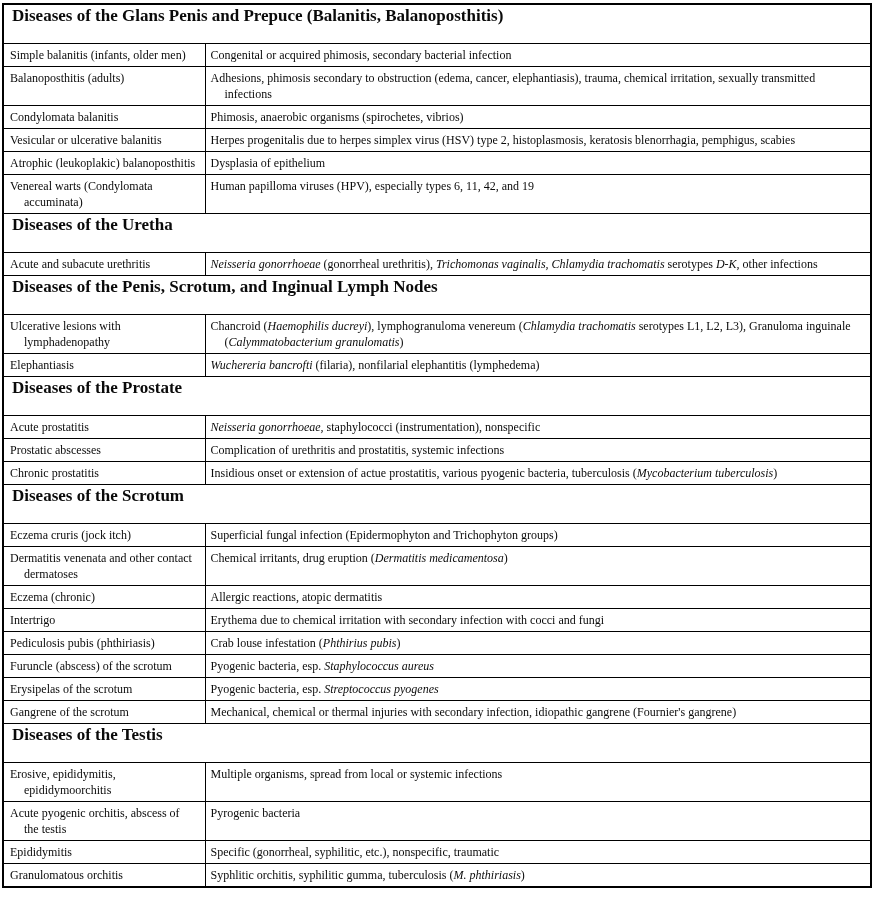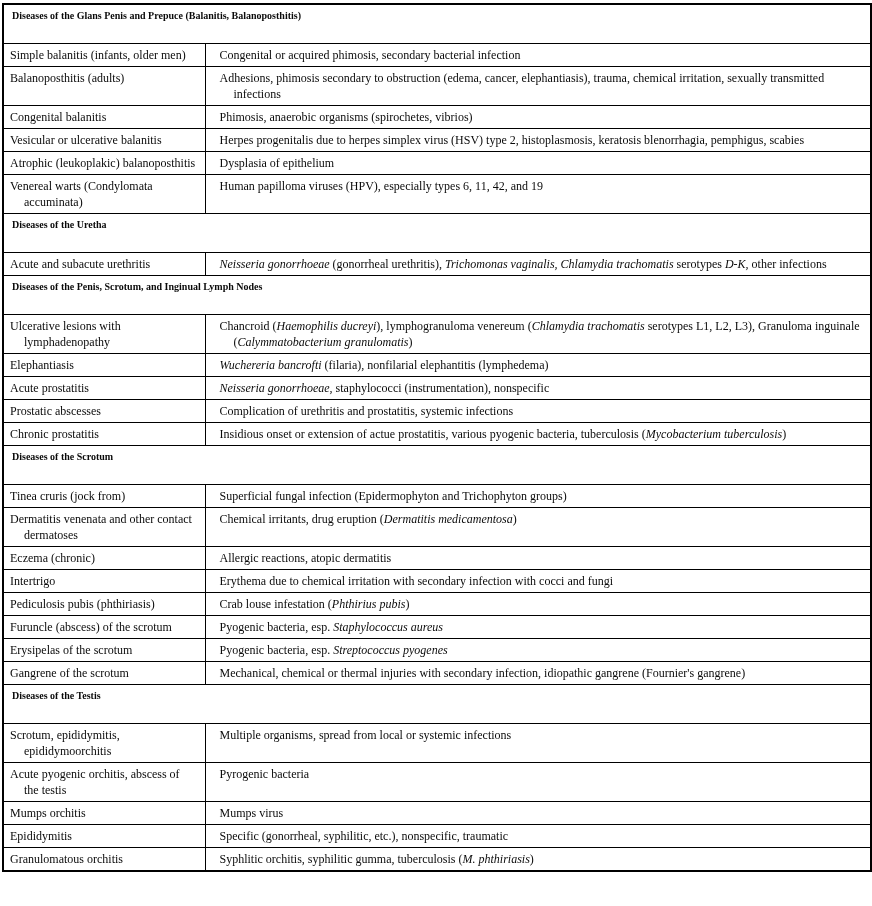--- a/index.html
+++ b/index.html
@@ -31,26 +31,26 @@
     font-size: 12px;
     line-height: 16px;
     white-space: pre-wrap;
     overflow-wrap: break-word;
   }
   td.disease-cell {
     padding: 3px 3px 3px 20px;
     text-indent: -14px;
   }
   td.cause-cell {
-    padding: 3px 4px 3px 28px;
+    padding: 3px 4px 3px 19px;
     text-indent: -14px;
   }
   td.section-header {
     font-weight: bold;
-    font-size: 10px;
+    font-size: 17px;
     padding: 3px 4px 19px 8px;
     text-indent: 0;
   }
   i.species { font-style: italic; font-family: Liberation Serif, serif; }
 </style>
 </head>
 <body>
 
 <div class="page">
   <table class="diseases">
@@ -65,21 +65,21 @@
         <tr>
           <td class="disease-cell">Simple balanitis (infants, older men)</td>
           <td class="cause-cell">Congenital or acquired phimosis, secondary bacterial infection</td>
         </tr>
         <tr>
           <td class="disease-cell">Balanoposthitis (adults)</td>
           <td class="cause-cell">Adhesions, phimosis secondary to obstruction (edema, cancer, elephantiasis), trauma, chemical irritation, sexually transmitted
 infections</td>
         </tr>
         <tr>
-          <td class="disease-cell">Congenital balanitis</td>
+          <td class="disease-cell">Condylomata balanitis</td>
           <td class="cause-cell">Phimosis, anaerobic organisms (spirochetes, vibrios)</td>
         </tr>
         <tr>
           <td class="disease-cell">Vesicular or ulcerative balanitis</td>
           <td class="cause-cell">Herpes progenitalis due to herpes simplex virus (HSV) type 2, histoplasmosis, keratosis blenorrhagia, pemphigus, scabies</td>
         </tr>
         <tr>
           <td class="disease-cell">Atrophic (leukoplakic) balanoposthitis</td>
           <td class="cause-cell">Dysplasia of epithelium</td>
         </tr>
@@ -102,36 +102,39 @@
           <td class="disease-cell">Ulcerative lesions with
 lymphadenopathy</td>
           <td class="cause-cell">Chancroid (<i class="species">Haemophilis ducreyi</i>), lymphogranuloma venereum (<i class="species">Chlamydia trachomatis</i> serotypes L1, L2, L3), Granuloma inguinale
 (<i class="species">Calymmatobacterium granulomatis</i>)</td>
         </tr>
         <tr>
           <td class="disease-cell">Elephantiasis</td>
           <td class="cause-cell"><i class="species">Wuchereria bancrofti</i> (filaria), nonfilarial elephantitis (lymphedema)</td>
         </tr>
         <tr>
+          <td colspan="2" class="section-header">Diseases of the Prostate</td>
+        </tr>
+        <tr>
           <td class="disease-cell">Acute prostatitis</td>
           <td class="cause-cell"><i class="species">Neisseria gonorrhoeae,</i> staphylococci (instrumentation), nonspecific</td>
         </tr>
         <tr>
           <td class="disease-cell">Prostatic abscesses</td>
           <td class="cause-cell">Complication of urethritis and prostatitis, systemic infections</td>
         </tr>
         <tr>
           <td class="disease-cell">Chronic prostatitis</td>
           <td class="cause-cell">Insidious onset or extension of actue prostatitis, various pyogenic bacteria, tuberculosis (<i class="species">Mycobacterium tuberculosis</i>)</td>
         </tr>
         <tr>
           <td colspan="2" class="section-header">Diseases of the Scrotum</td>
         </tr>
         <tr>
-          <td class="disease-cell">Tinea cruris (jock from)</td>
+          <td class="disease-cell">Eczema cruris (jock itch)</td>
           <td class="cause-cell">Superficial fungal infection (Epidermophyton and Trichophyton groups)</td>
         </tr>
         <tr>
           <td class="disease-cell">Dermatitis venenata and other contact
 dermatoses</td>
           <td class="cause-cell">Chemical irritants, drug eruption (<i class="species">Dermatitis medicamentosa</i>)</td>
         </tr>
         <tr>
           <td class="disease-cell">Eczema (chronic)</td>
           <td class="cause-cell">Allergic reactions, atopic dermatitis</td>
@@ -153,32 +156,28 @@
           <td class="cause-cell">Pyogenic bacteria, esp. <i class="species">Streptococcus pyogenes</i></td>
         </tr>
         <tr>
           <td class="disease-cell">Gangrene of the scrotum</td>
           <td class="cause-cell">Mechanical, chemical or thermal injuries with secondary infection, idiopathic gangrene (Fournier's gangrene)</td>
         </tr>
         <tr>
           <td colspan="2" class="section-header">Diseases of the Testis</td>
         </tr>
         <tr>
-          <td class="disease-cell">Scrotum, epididymitis,
+          <td class="disease-cell">Erosive, epididymitis,
 epididymoorchitis</td>
           <td class="cause-cell">Multiple organisms, spread from local or systemic infections</td>
         </tr>
         <tr>
           <td class="disease-cell">Acute pyogenic orchitis, abscess of
 the testis</td>
           <td class="cause-cell">Pyrogenic bacteria</td>
-        </tr>
-        <tr>
-          <td class="disease-cell">Mumps orchitis</td>
-          <td class="cause-cell">Mumps virus</td>
         </tr>
         <tr>
           <td class="disease-cell">Epididymitis</td>
           <td class="cause-cell">Specific (gonorrheal, syphilitic, etc.), nonspecific, traumatic</td>
         </tr>
         <tr>
           <td class="disease-cell">Granulomatous orchitis</td>
           <td class="cause-cell">Syphlitic orchitis, syphilitic gumma, tuberculosis (<i class="species">M. phthiriasis</i>)</td>
         </tr>
       </tbody>

